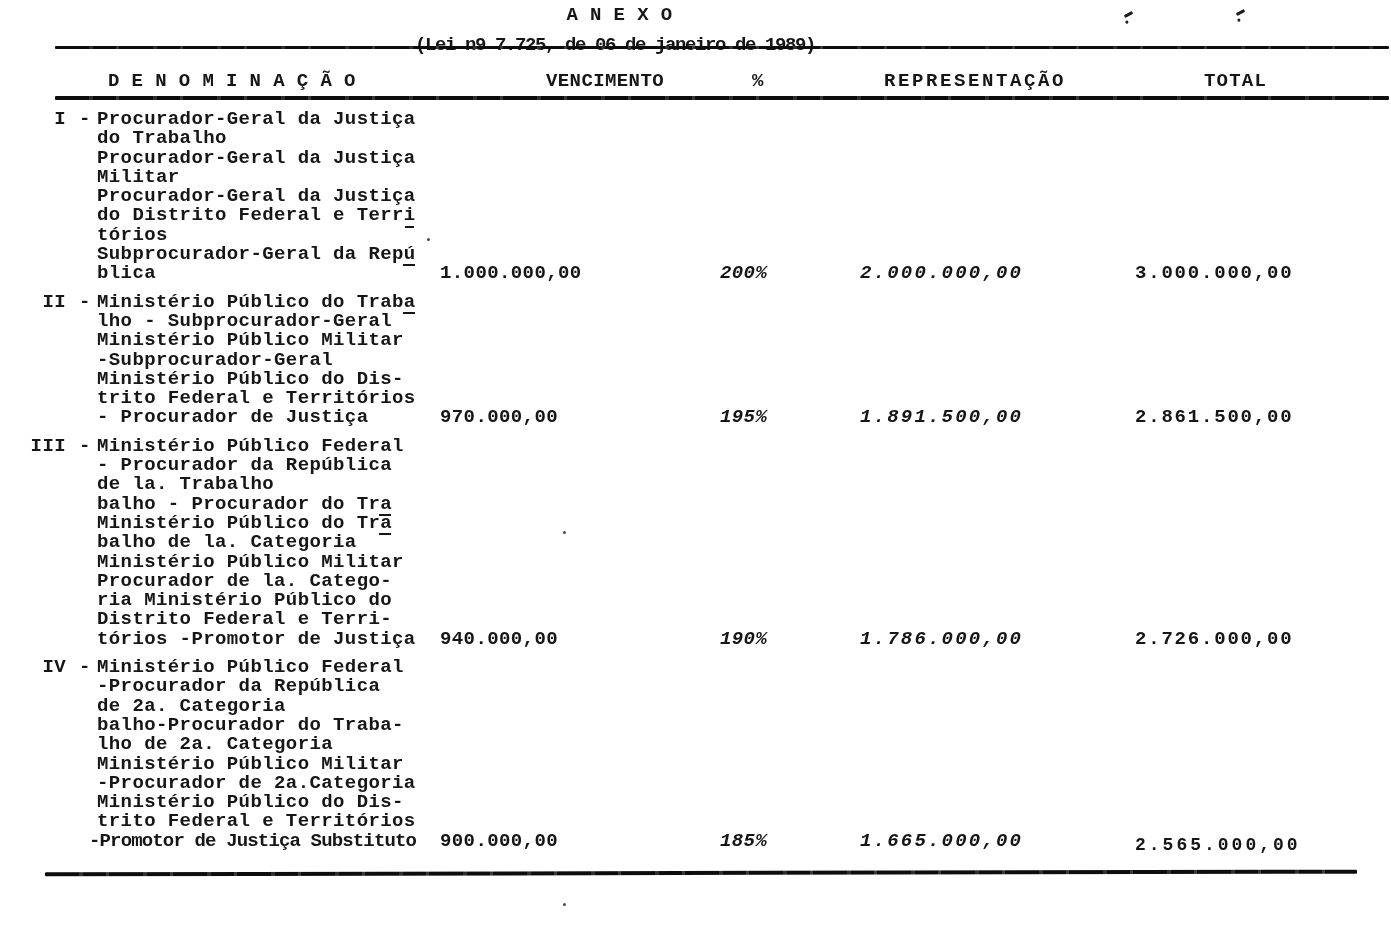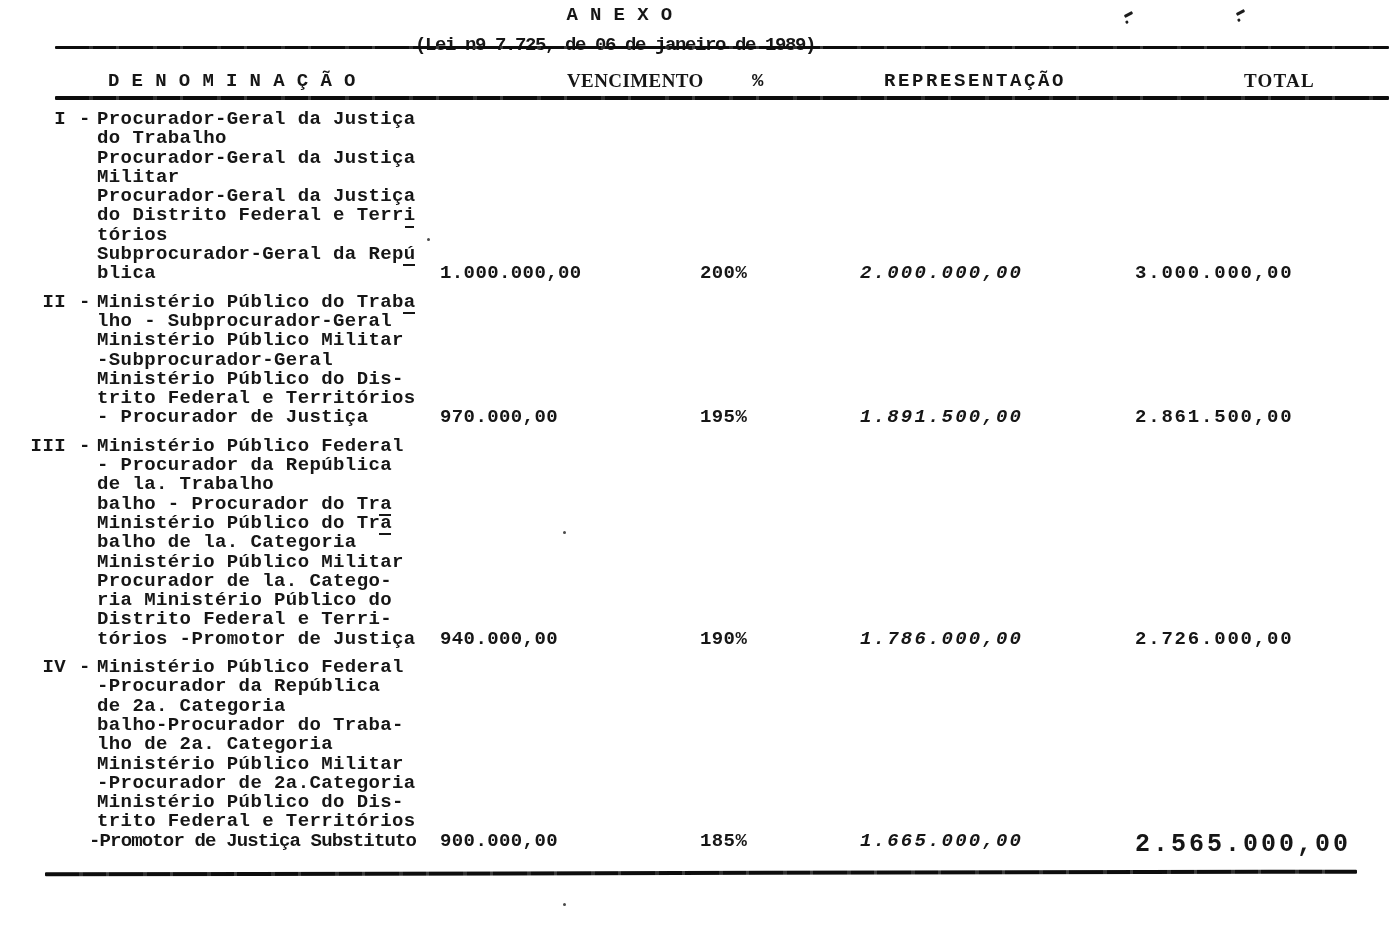--- a/index.html
+++ b/index.html
@@ -21,41 +21,41 @@
   .rule{position:absolute;height:3px;
     background-image:repeating-linear-gradient(90deg,#0d0d0d 0 34px,#303030 34px 38px,#0d0d0d 38px 61px,#3a3a3a 61px 64px);
     border-radius:1px;}
   .rule-top{top:46px;left:55px;right:2px;}
   .rule-mid{top:96px;left:55px;right:2px;height:4px;}
   .rule-bottom{top:871px;left:45px;width:1312px;height:4px;transform:rotate(-0.12deg);}
 
   .header{position:absolute;top:70px;left:0;right:0;height:24px;}
   .h{position:absolute;white-space:pre;}
   .hd{left:88px;margin-left:20px;}
-  .hv{left:567px;font-family:Liberation Serif, serif;}
+  .hv{left:546px;}
   .hp{left:752px;}
   .hr{left:884px;letter-spacing:2.6px;}
-  .ht{left:1244px;letter-spacing:1.2px;font-family:Liberation Serif, serif;}
+  .ht{left:1204px;letter-spacing:1.2px;}
 
   .tbody{position:absolute;top:110px;left:0;right:0;line-height:19.3px;}
   .trow{position:relative;display:grid;grid-template-columns:38px 31px 1fr;padding-left:28px;margin-bottom:9px;}
   .num{text-align:right;}
   .dash{padding-left:13px;}
   .lines{}
   .line{width:max-content;position:relative;white-space:pre;}
   .line.u1::after{content:"";position:absolute;right:1px;bottom:-2px;width:12px;height:2px;background:#161616;}
   .line.un::after{width:9px;right:2px;}
   .line.tight{letter-spacing:-0.85px;margin-left:-8px;}
 
   .val{position:absolute;bottom:0;line-height:19.3px;white-space:pre;}
   .venc{left:440px;width:185px;}
-  .pct{left:700px;width:88px;}
+  .pct{left:720px;width:88px;font-style:italic;}
   .repr{left:860px;width:176px;letter-spacing:2.2px;font-style:italic;}
   .total{left:1135px;width:183px;letter-spacing:1.8px;}
-  .total.big{font-size:25px;letter-spacing:3px;width:218px;line-height:22px;bottom:-5px;}
+  .total.big{font-size:18px;letter-spacing:3px;width:218px;line-height:22px;bottom:-5px;}
 
   .smudge{position:absolute;width:9px;height:3px;background:#1c1c1c;border-radius:1px;transform:rotate(-28deg);}
   .smudge::after{content:"";position:absolute;left:-2px;top:6px;width:3px;height:3px;background:#1c1c1c;border-radius:50%;}
   .s1{left:1124px;top:13px;}
   .s2{left:1236px;top:11px;}
   .dot{position:absolute;width:3px;height:3px;background:#4a4a4a;border-radius:50%;}
   .d1{left:427px;top:238px;}
   .d2{left:563px;top:531px;}
   .d3{left:563px;top:903px;}
 </style>

